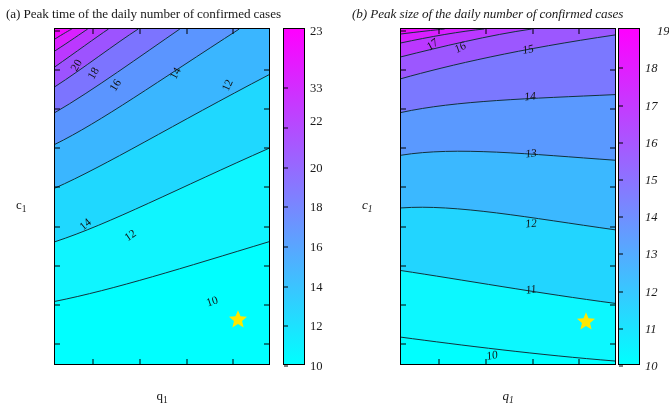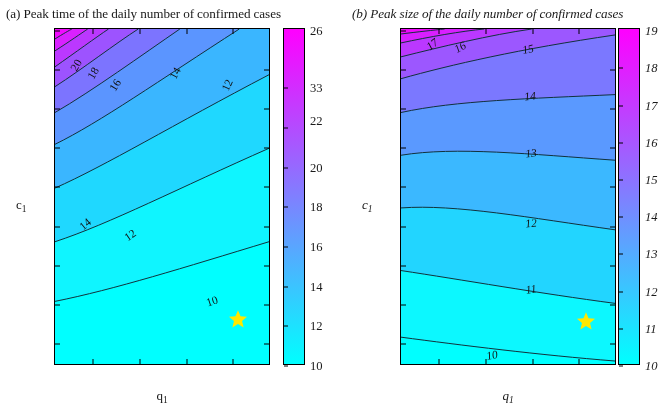--- a/index.html
+++ b/index.html
@@ -179,21 +179,21 @@
     <div class="cbtickmark" style="top:98.8px;"></div>
     <div class="cbtickmark" style="top:59.1px;"></div>
     <div class="cbtick" style="top:337px;">10</div>
     <div class="cbtick" style="top:297.3px;">12</div>
     <div class="cbtick" style="top:257.6px;">14</div>
     <div class="cbtick" style="top:217.9px;">16</div>
     <div class="cbtick" style="top:178.2px;">18</div>
     <div class="cbtick" style="top:138.5px;">20</div>
     <div class="cbtick" style="top:92px;">22</div>
     <div class="cbtick" style="top:59.1px;">33</div>
-    <div class="cbtick" style="top:2px;">26</div>
+    <div class="cbtick" style="top:2px;">23</div>
   </div>
 </div>
 
 <div class="panel b">
   <div class="panel-title">(b) Peak size of the daily number of confirmed cases</div>
 
   <div class="axes">
     <svg class="fillsvg" viewBox="0 0 216 337" preserveAspectRatio="none">
       <defs>
         <clipPath id="clipB">
@@ -299,15 +299,15 @@
     <div class="cbtickmark" style="top:39.4px;"></div>
     <div class="cbtick" style="top:337px;">10</div>
     <div class="cbtick" style="top:299.8px;">11</div>
     <div class="cbtick" style="top:262.6px;">12</div>
     <div class="cbtick" style="top:225.4px;">13</div>
     <div class="cbtick" style="top:188.2px;">14</div>
     <div class="cbtick" style="top:151.0px;">15</div>
     <div class="cbtick" style="top:113.8px;">16</div>
     <div class="cbtick" style="top:76.6px;">17</div>
     <div class="cbtick" style="top:39.4px;">18</div>
-    <div class="cbtick" style="top:2px;">19</div>
+    <div class="cbtick" style="top:2px;margin-left:12px;">19</div>
   </div>
 </div>
 
 </body></html>

